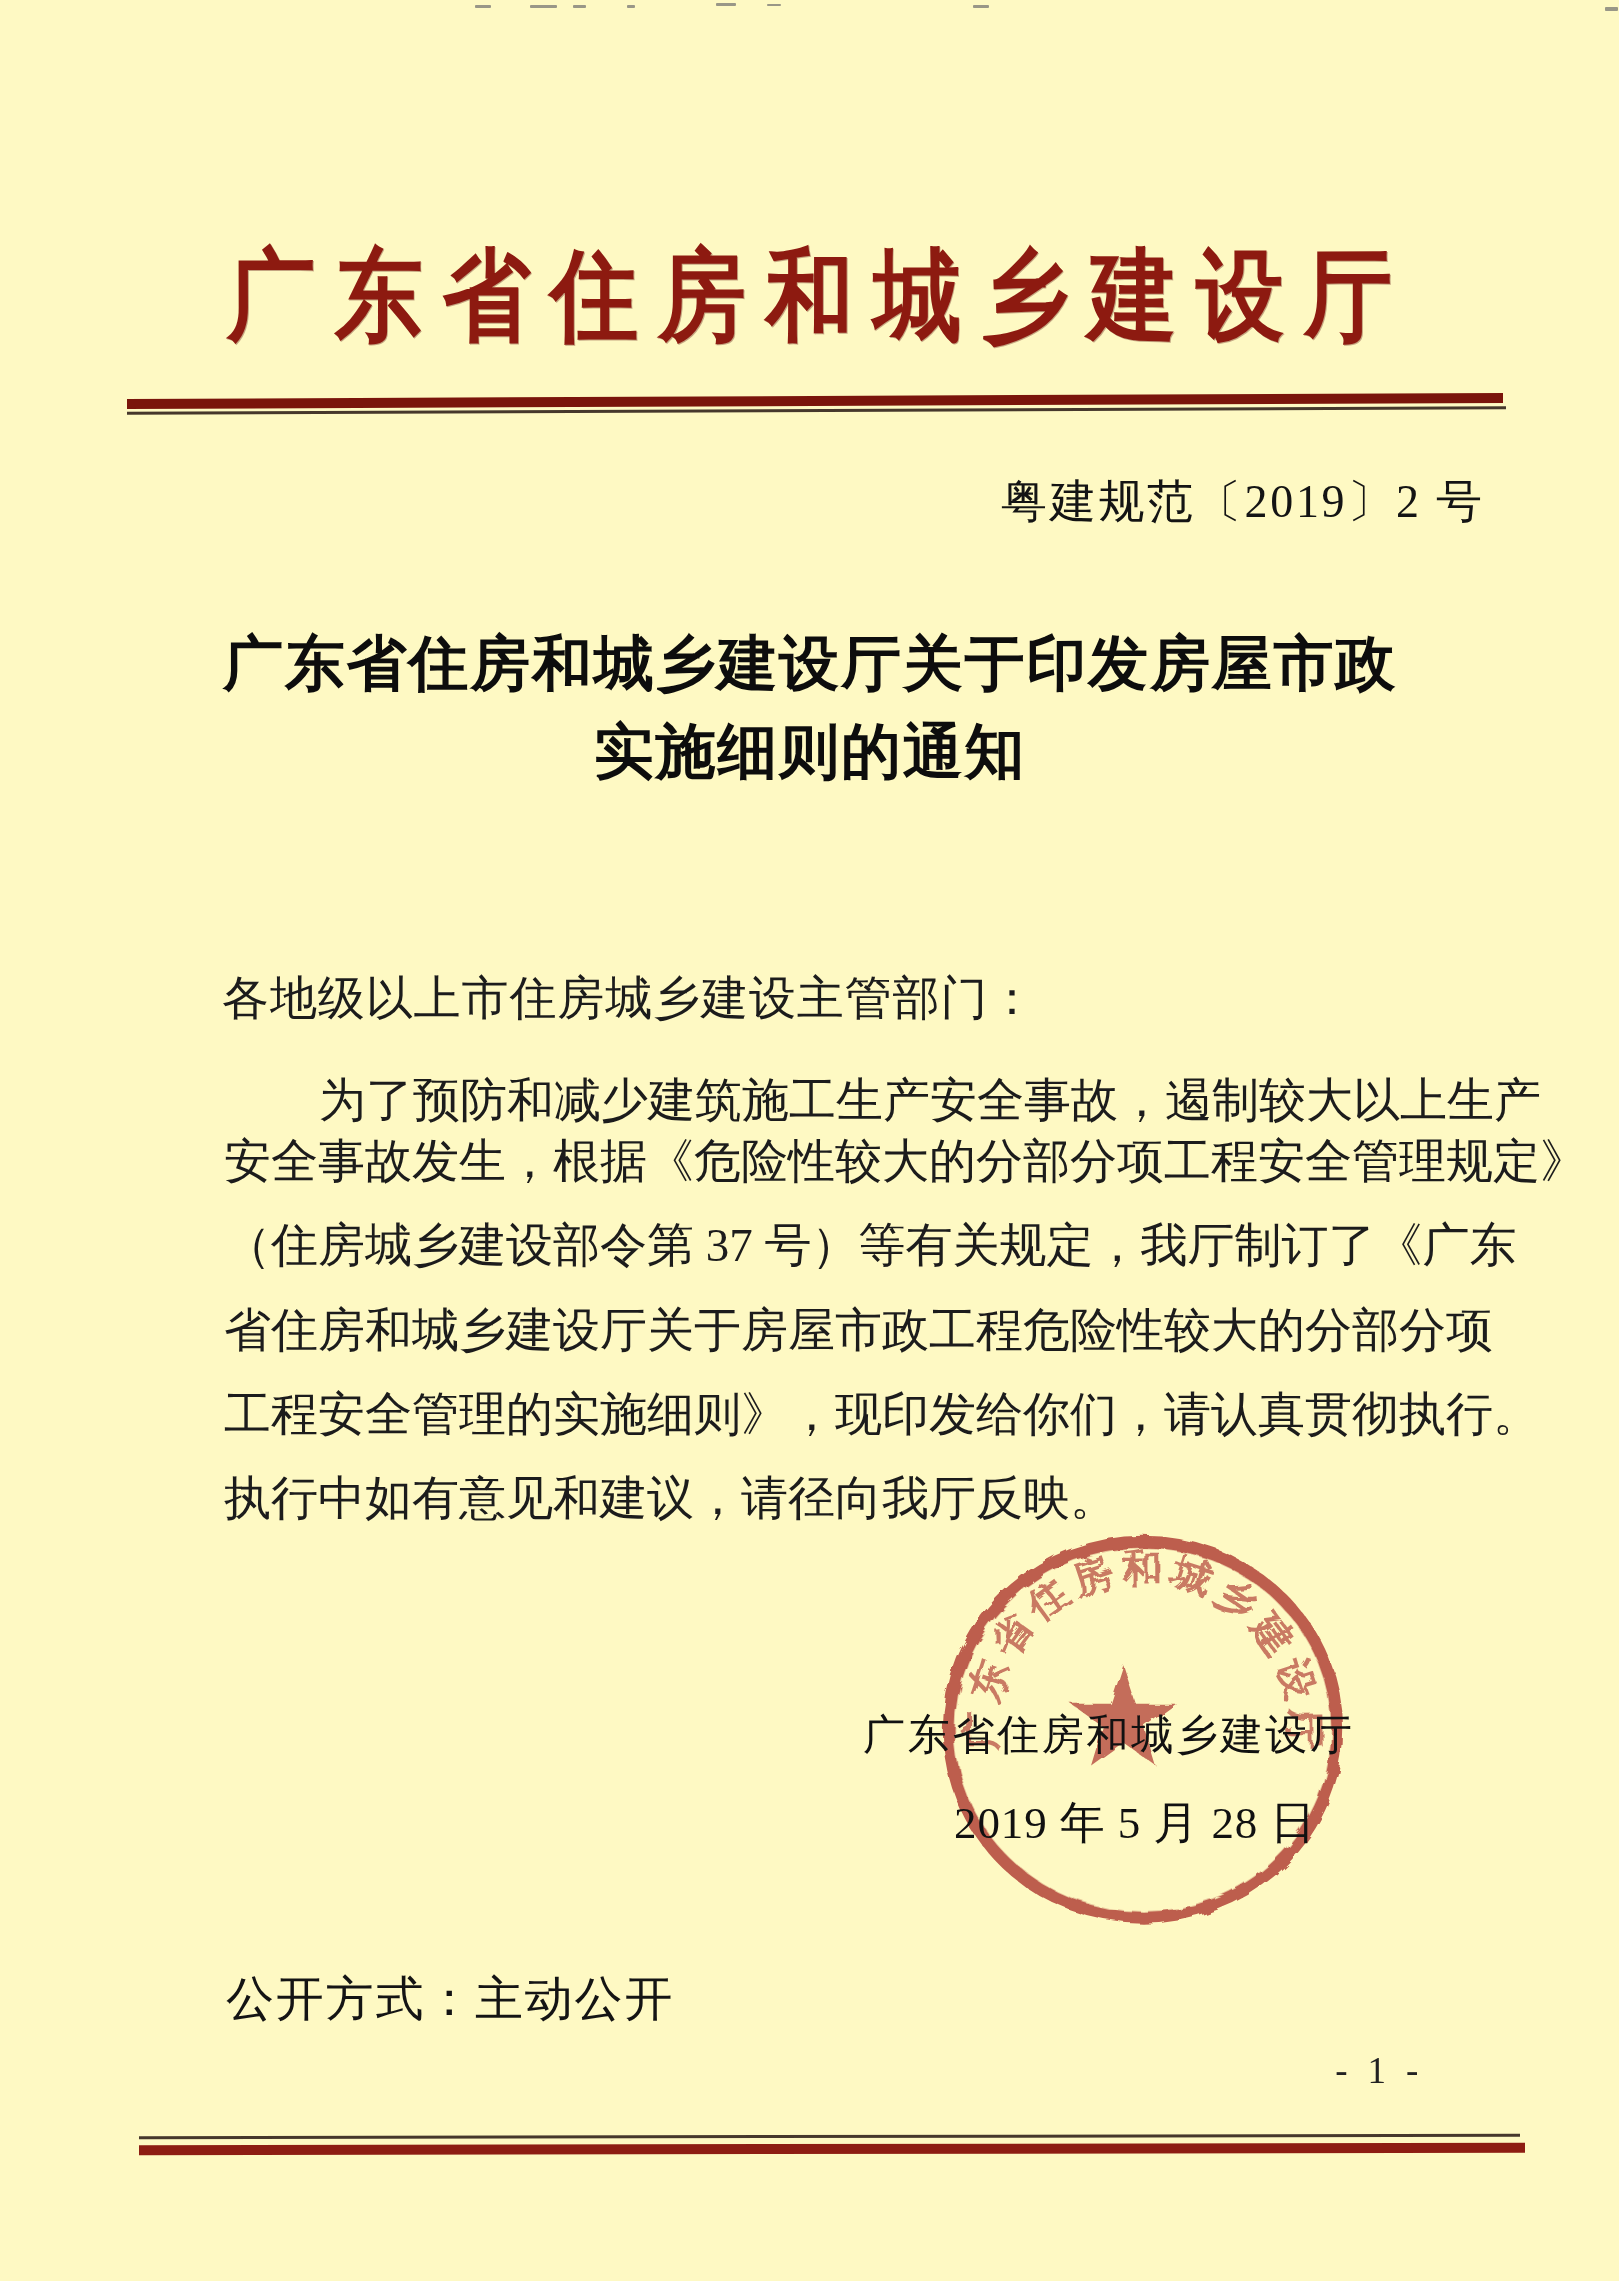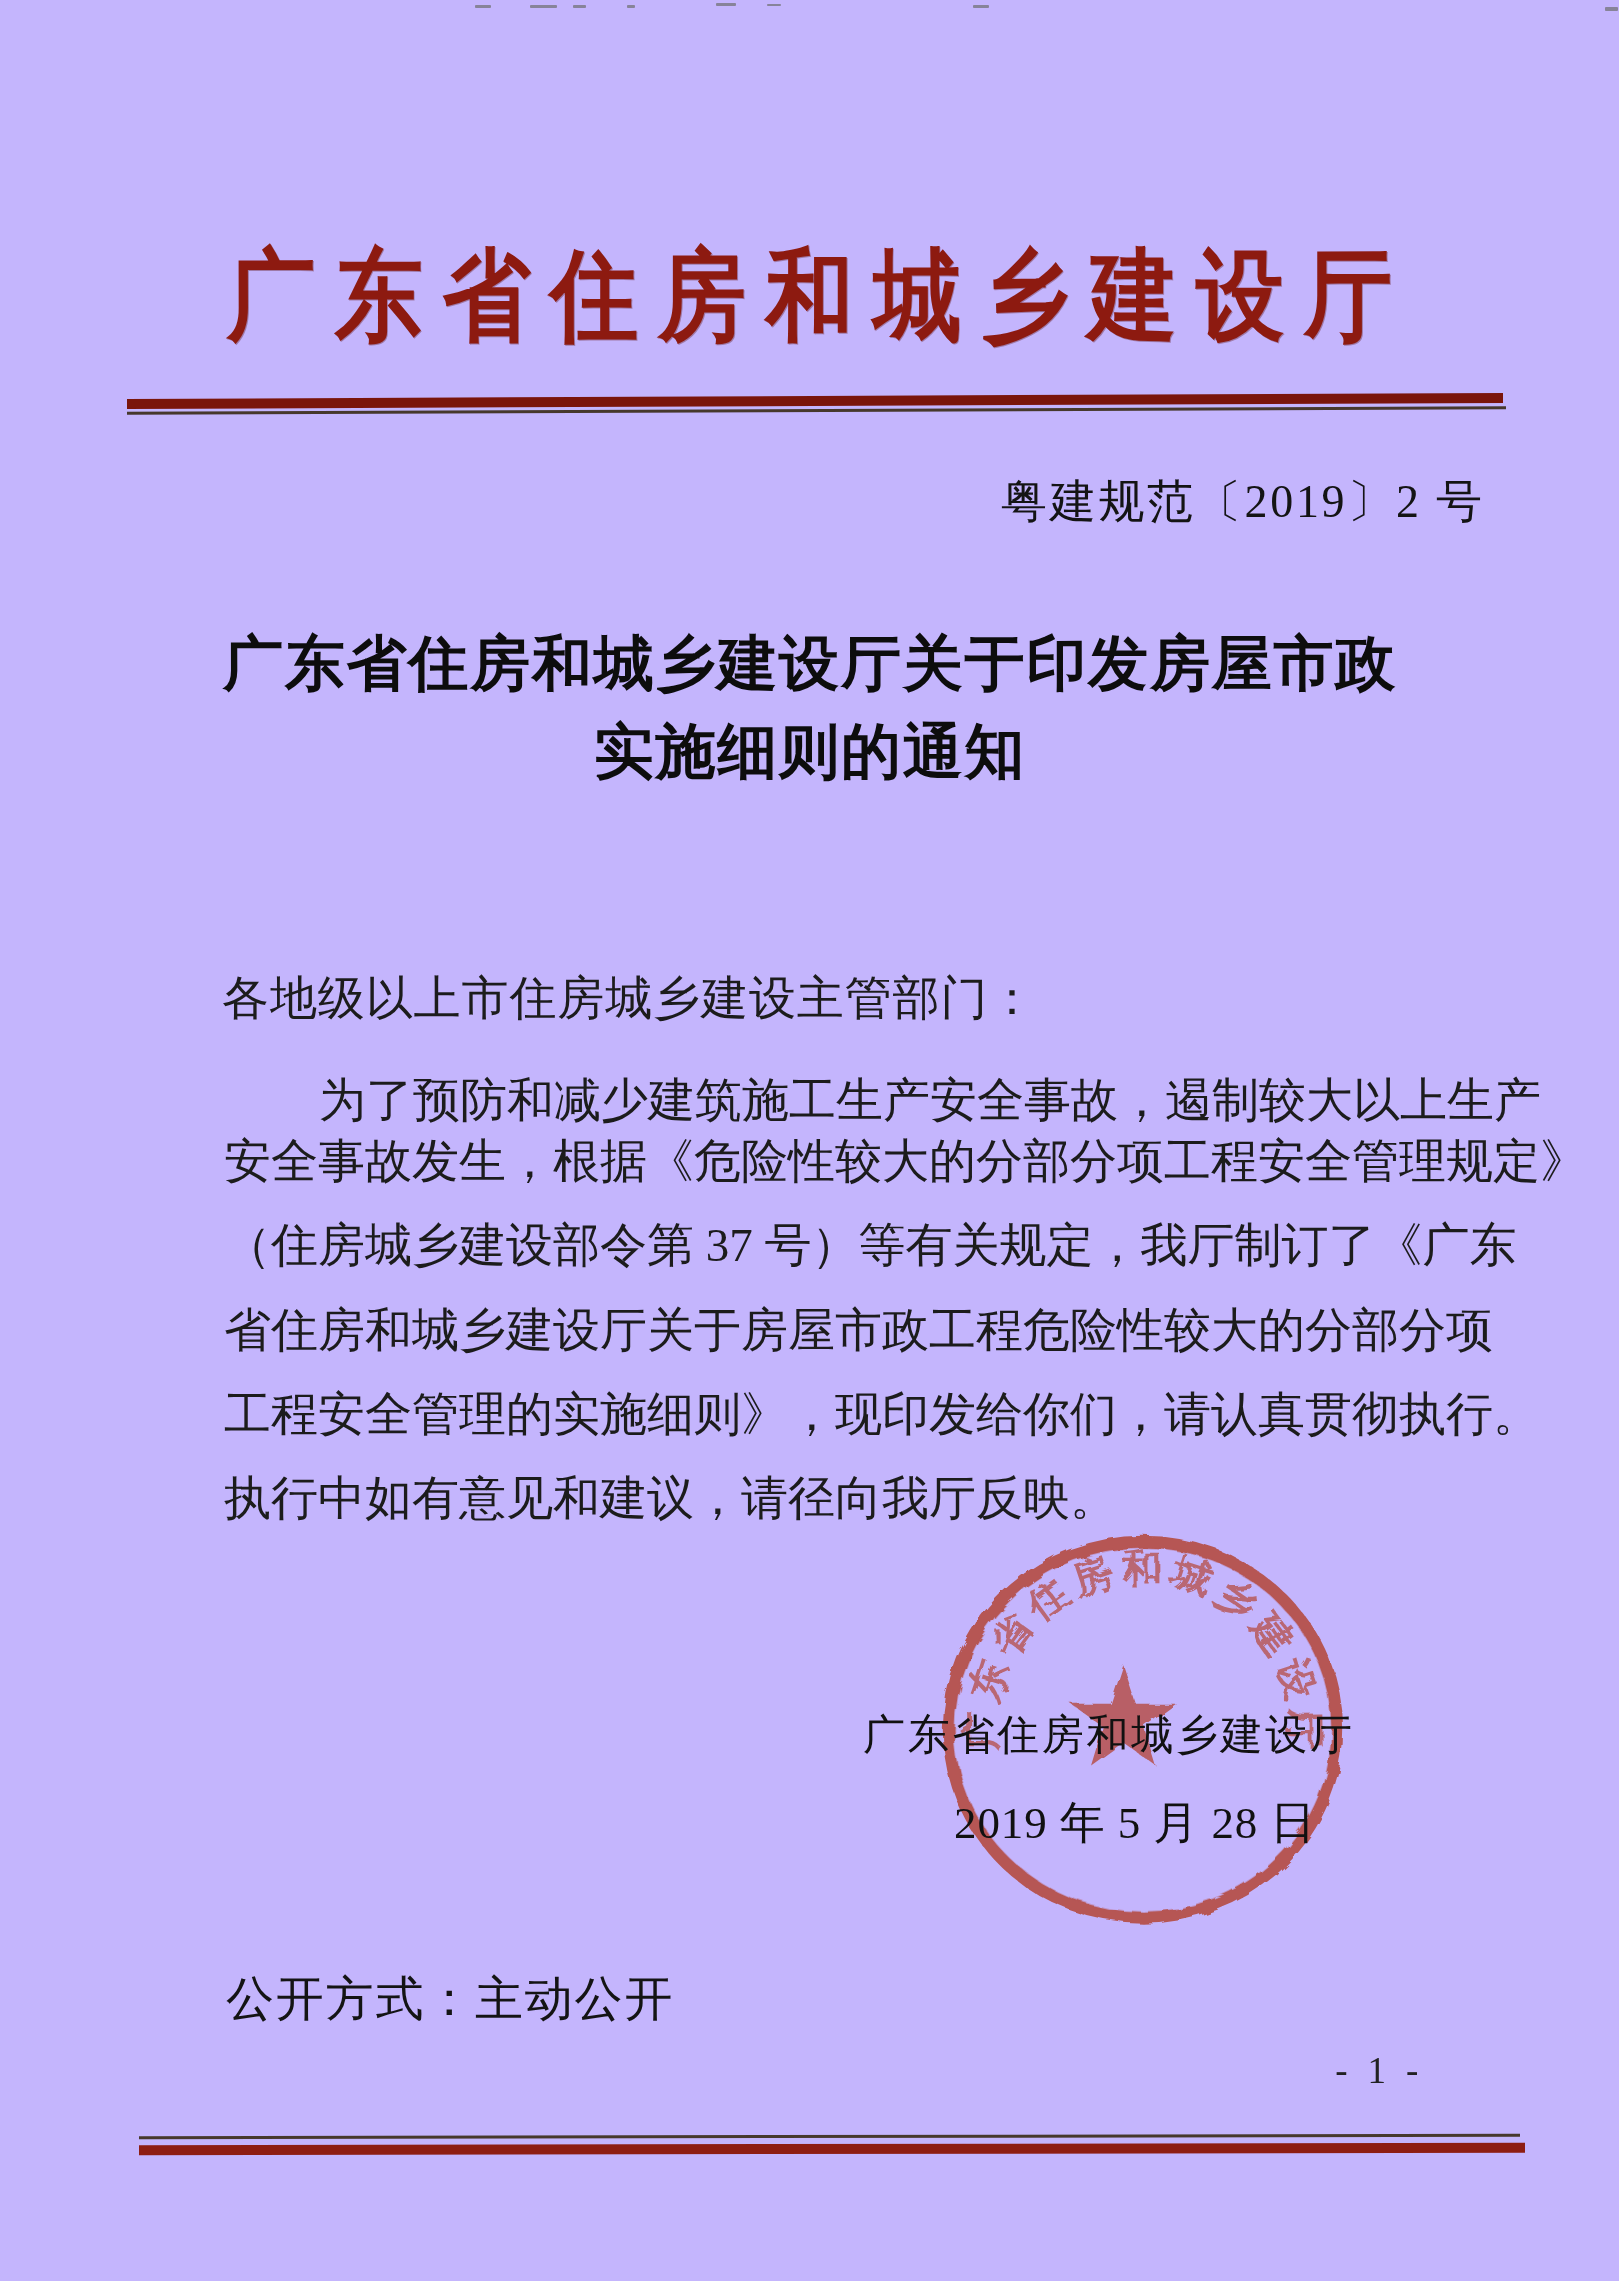--- a/index.html
+++ b/index.html
@@ -1,20 +1,20 @@
 <!DOCTYPE html>
 <html style="font-size:14.3px"><head>
 <meta charset="utf-8">
 <style>
   html,body{margin:0;padding:0;background:#9a9a9a;}
   .page{
     position:relative;
     width:1619px;height:2282px;
     margin:0 auto;
-    background:#c4b5fd;
+    background:#fef9c3;
     overflow:hidden;
     font-family:"Liberation Serif","DejaVu Serif",serif;
     color:#1f1f1f;
   }
   .abs{position:absolute;}
 
   
   .dash{position:absolute;background:#6e6e6e;border-radius:0.9px;opacity:.7;}
 
   

